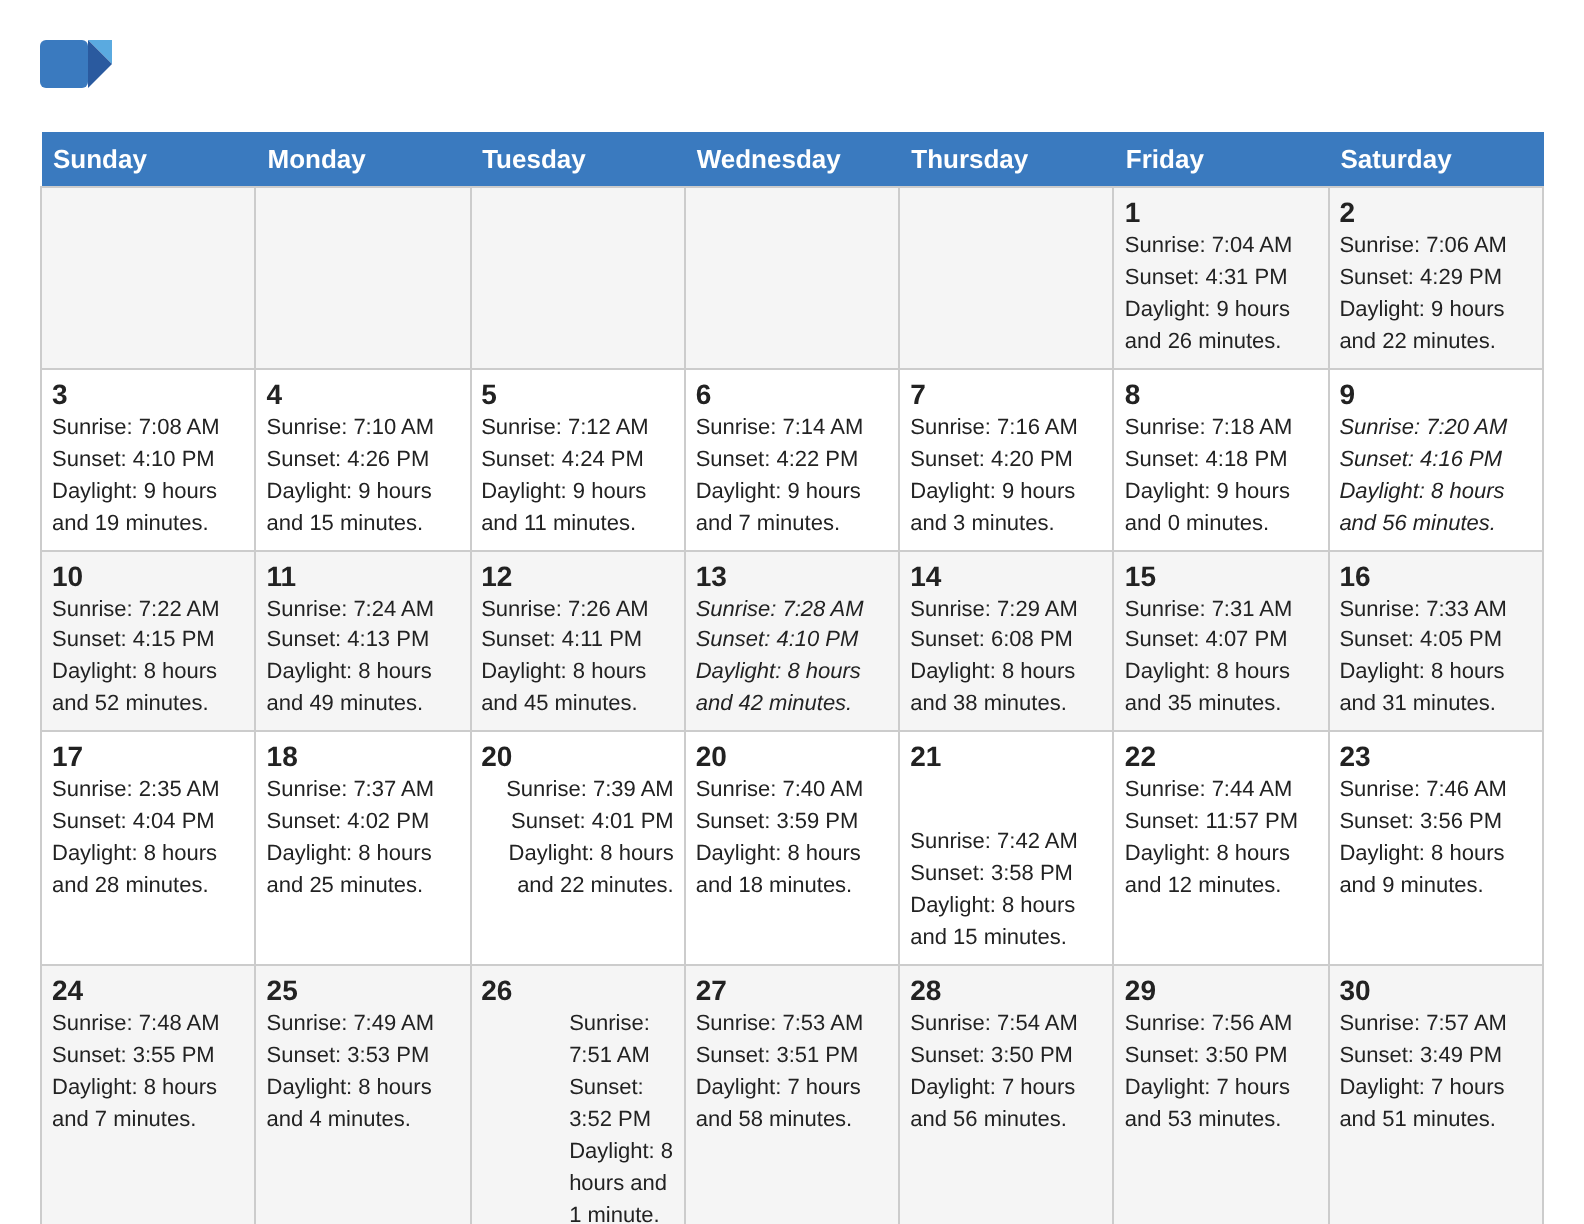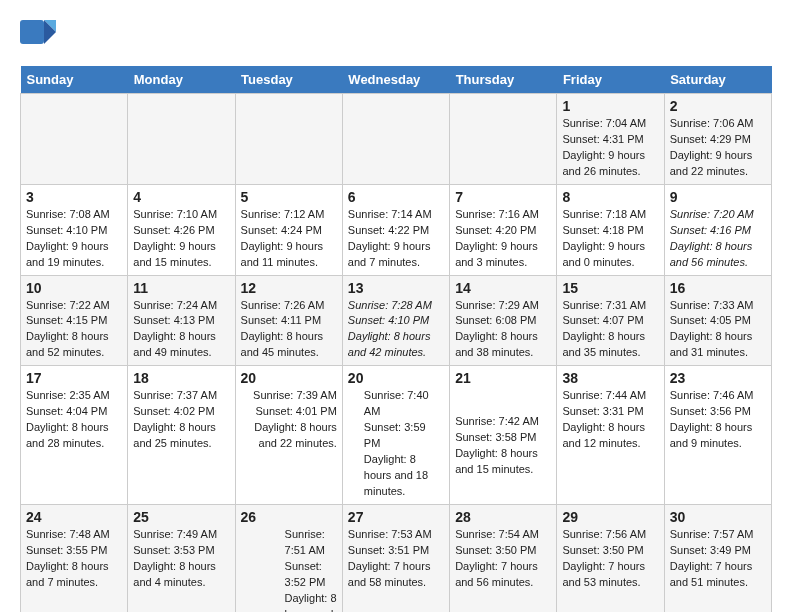--- a/index.html
+++ b/index.html
@@ -241,34 +241,34 @@
 Daylight: 8 hours and 25 minutes.</div>
         </td>
         <td>
           <span class="day-num">20</span>
           <div class="day-info" style="white-space: pre-line; text-align: right;">Sunrise: 7:39 AM
 Sunset: 4:01 PM
 Daylight: 8 hours and 22 minutes.</div>
         </td>
         <td>
           <span class="day-num">20</span>
-          <div class="day-info" style="white-space: pre-line; margin-left: 16px;">Sunrise: 7:40 AM
+          <div class="day-info" style="white-space: pre-line;">Sunrise: 7:40 AM
 Sunset: 3:59 PM
 Daylight: 8 hours and 18 minutes.</div>
         </td>
         <td>
           <span class="day-num">21</span>
           <div class="day-info" style="white-space: pre-line; margin-top: 28px;">Sunrise: 7:42 AM
 Sunset: 3:58 PM
 Daylight: 8 hours and 15 minutes.</div>
         </td>
         <td>
-          <span class="day-num">38</span>
+          <span class="day-num">22</span>
           <div class="day-info" style="white-space: pre-line;">Sunrise: 7:44 AM
-Sunset: 3:31 PM
+Sunset: 11:57 PM
 Daylight: 8 hours and 12 minutes.</div>
         </td>
         <td>
           <span class="day-num">23</span>
           <div class="day-info" style="white-space: pre-line;">Sunrise: 7:46 AM
 Sunset: 3:56 PM
 Daylight: 8 hours and 9 minutes.</div>
         </td>
       </tr>
       <tr>

